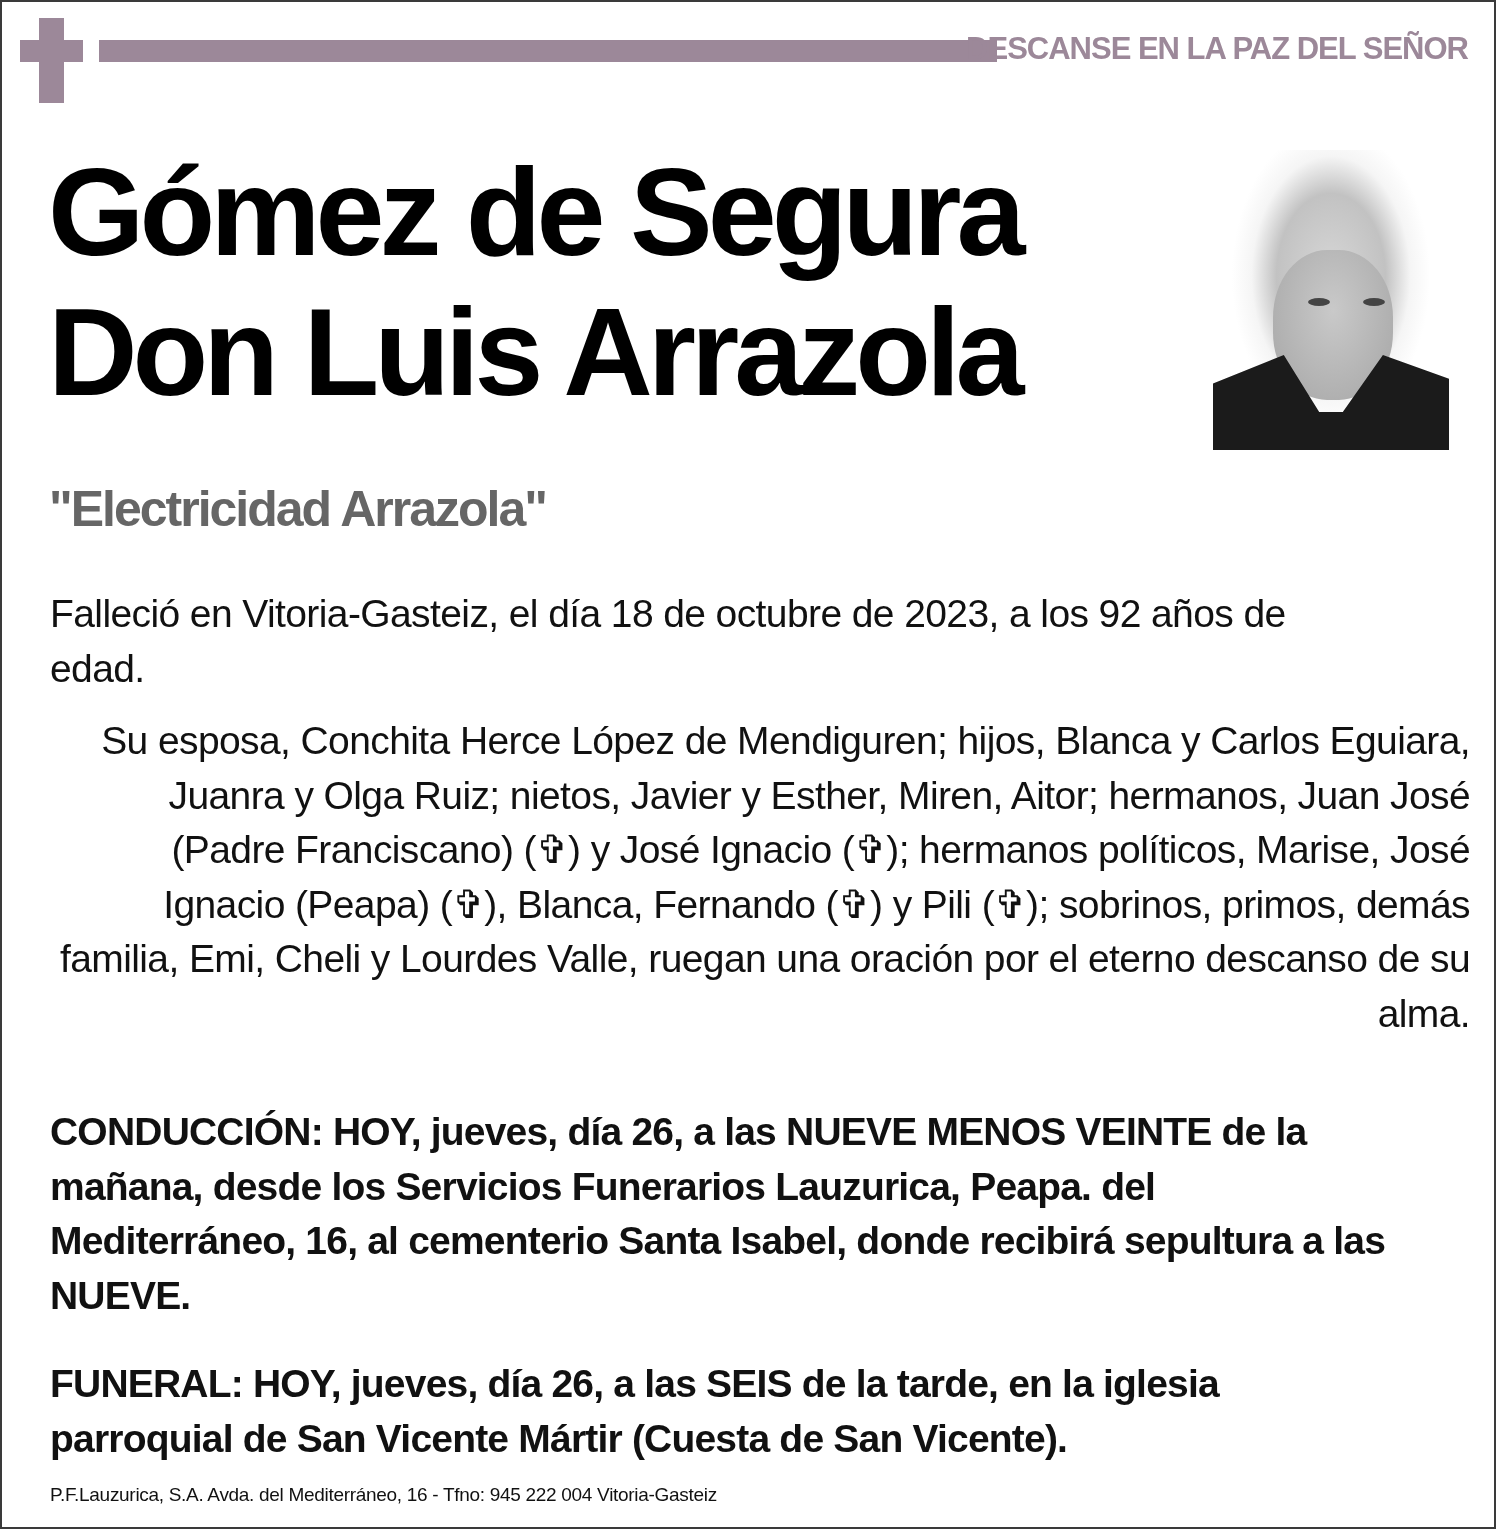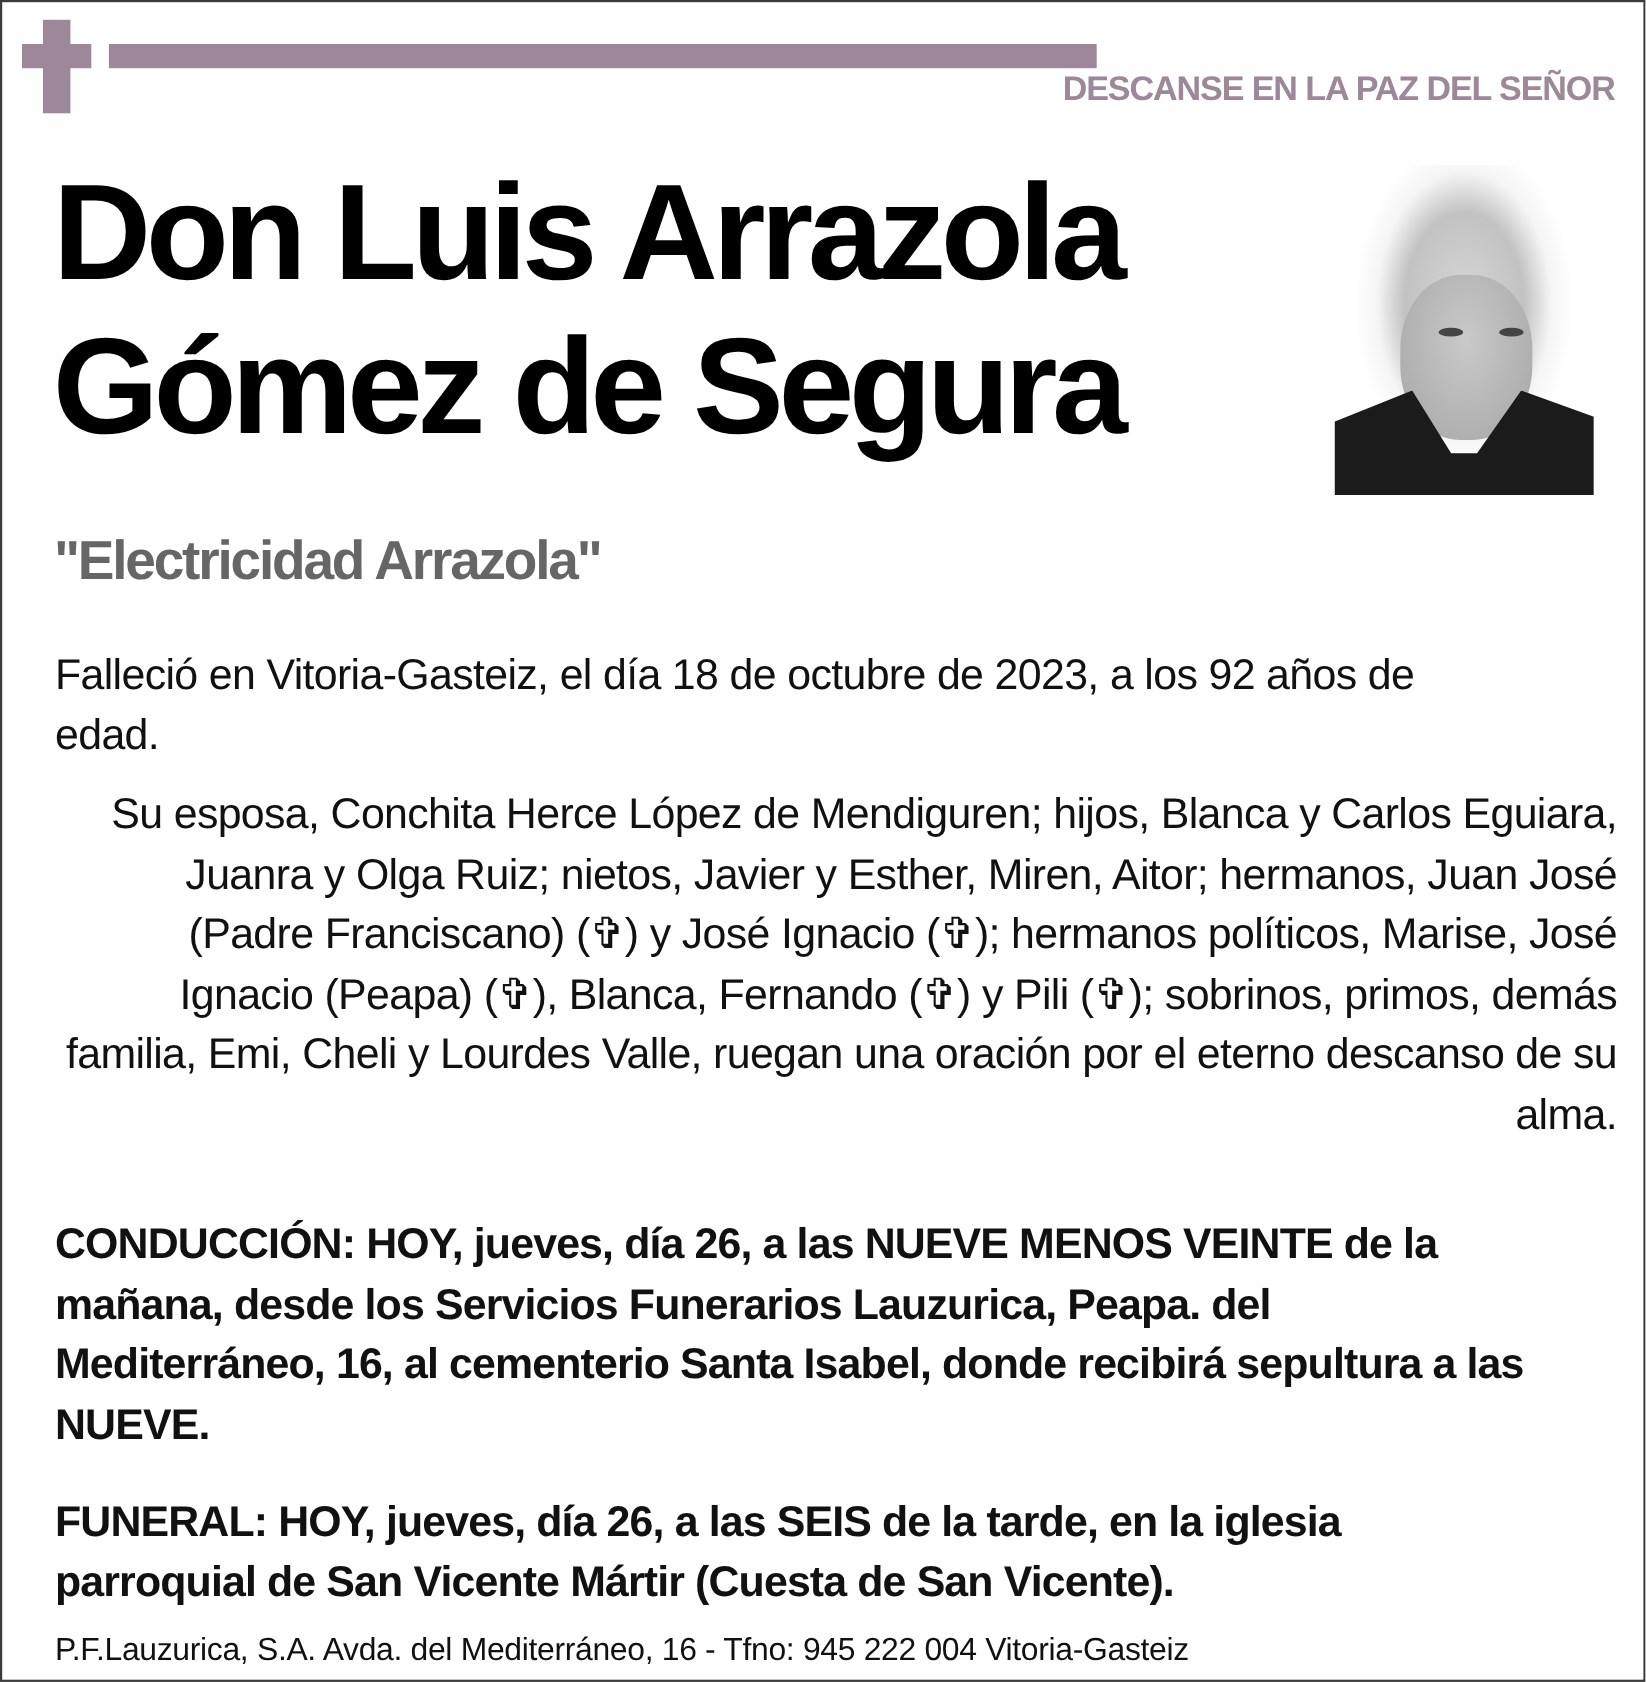--- a/index.html
+++ b/index.html
@@ -1,46 +1,46 @@
 <!DOCTYPE html>
 <html><head>
   <meta charset="utf-8">
   <style>
     html, body { margin: 0; padding: 0; background: #ffffff; }
     body { width: 1496px; height: 1529px; position: relative; overflow: hidden; }
     .frame { position: absolute; left: 0; top: 0; width: 1492px; height: 1525px; border: 2px solid #3a3a3a; background: #fff; }
     .cross-v { position: absolute; left: 37px; top: 16px; width: 25px; height: 85px; background: #9c8899; }
     .cross-h { position: absolute; left: 18px; top: 38px; width: 63px; height: 22px; background: #9c8899; }
     .bar { position: absolute; left: 97px; top: 38px; width: 898px; height: 22px; background: #9c8899; }
-    .header-text { position: absolute; right: 26px; top: 29px; font-family: "Liberation Sans", sans-serif; font-weight: bold; font-size: 31px; color: #9c8899; letter-spacing: -1px; white-space: nowrap; margin-top: 32px; }
+    .header-text { position: absolute; right: 26px; top: 29px; font-family: "Liberation Sans", sans-serif; font-weight: bold; font-size: 31px; color: #9c8899; letter-spacing: -1px; white-space: nowrap; }
     .name { position: absolute; left: 46px; top: 140px; font-family: "Liberation Sans", sans-serif; font-weight: bold; font-size: 124px; line-height: 140px; color: #000; letter-spacing: -5px; }
     .photo { position: absolute; left: 1211px; top: 148px; width: 236px; height: 300px; background: radial-gradient(ellipse 42% 50% at 50% 42%, #d7d7d7 0%, #c2c2c2 55%, #f5f5f5 80%, #fff 100%); overflow: hidden; }
     .photo .suit { position: absolute; left: 0; bottom: 0; width: 100%; height: 95px; background: #1b1b1b; clip-path: polygon(0 30%, 30% 0, 45% 60%, 55% 60%, 72% 0, 100% 25%, 100% 100%, 0 100%); }
     .photo .face-shade { position: absolute; left: 60px; top: 100px; width: 120px; height: 150px; border-radius: 45%; background: radial-gradient(ellipse at 50% 40%, #c9c9c9, #a5a5a5); }
     .photo .eye { position: absolute; top: 148px; width: 22px; height: 8px; background: #444; border-radius: 50%; }
     .subtitle { position: absolute; left: 47px; top: 478px; font-family: "Liberation Sans", sans-serif; font-weight: bold; font-size: 50px; color: #666666; letter-spacing: -2px; }
     .para { position: absolute; left: 48px; font-family: "Liberation Sans", sans-serif; font-size: 39px; line-height: 54.5px; color: #111; letter-spacing: -0.6px; }
     .p1 { top: 585px; width: 1320px; }
     .p2 { top: 712px; width: 1420px; text-align: right; }
     .p3 { top: 1103px; width: 1340px; font-weight: bold; letter-spacing: -0.8px; }
     .p4 { top: 1355px; width: 1340px; font-weight: bold; letter-spacing: -0.8px; }
-    .footer { position: absolute; left: 48px; top: 1482px; font-family: "Liberation Sans", sans-serif; font-size: 29px; color: #111; letter-spacing: -0.3px; }
+    .footer { position: absolute; left: 48px; top: 1482px; font-family: "Liberation Sans", sans-serif; font-size: 19px; color: #111; letter-spacing: -0.3px; }
   </style>
 </head>
 <body>
 
 <div class="frame">
   <div class="cross-v"></div>
   <div class="cross-h"></div>
   <div class="bar"></div>
   <div class="header-text">DESCANSE EN LA PAZ DEL SEÑOR</div>
 
   <div class="name">
+    <div>Gómez de Segura</div>
     <div>Don Luis Arrazola</div>
-    <div>Gómez de Segura</div>
   </div>
 
   <div class="photo">
     <div class="face-shade"></div>
     <div class="eye" style="left:95px;"></div>
     <div class="eye" style="left:150px;"></div>
     <div class="suit"></div>
   </div>
 
   <div class="subtitle">"Electricidad Arrazola"</div>

